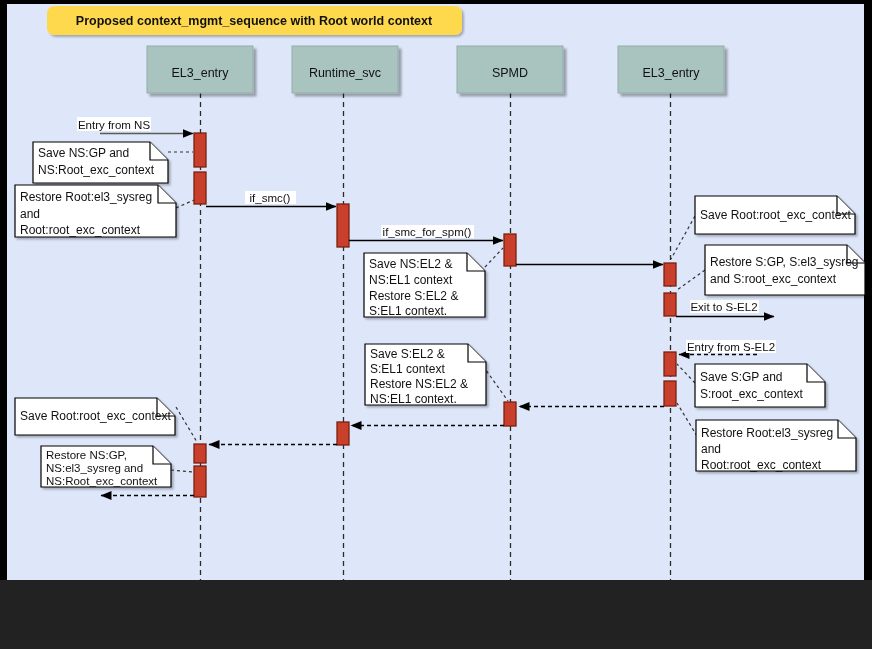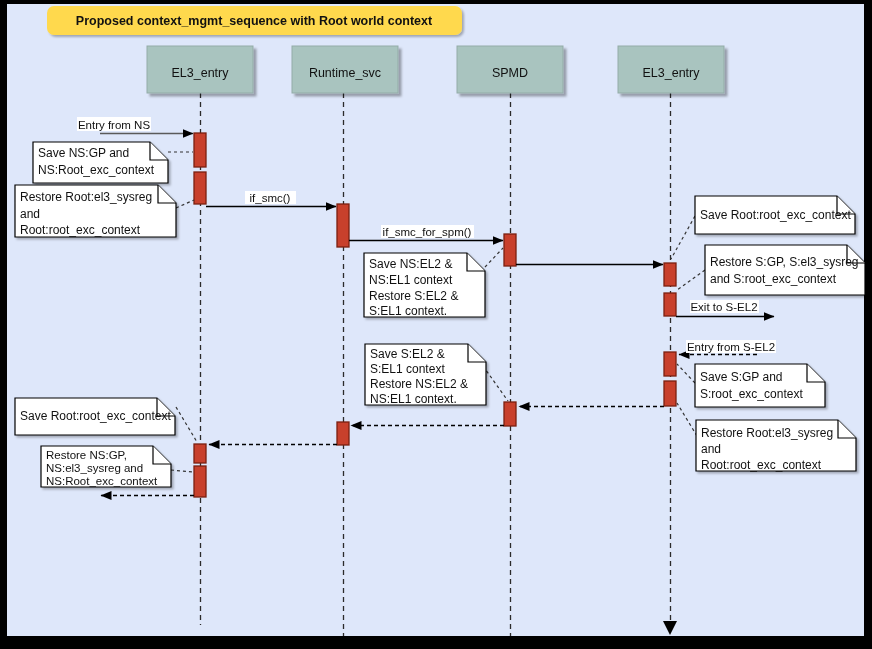--- a/index.html
+++ b/index.html
@@ -1,17 +1,17 @@
 <!DOCTYPE html>
 <html><head>
 <meta charset="utf-8">
 <style>
   html,body { margin:0; padding:0; background:#222; }
   .stage {
-    width:872px; height:649px; position:relative;
+    width:872px; height:580px; position:relative;
     background:#000000;
     font-family:"Liberation Sans", sans-serif;
   }
   svg { display:block; }
   text { font-family:"Liberation Sans", sans-serif; fill:#111; }
   .title-text { font-size:12.5px; font-weight:bold; text-anchor:middle; }
   .actor-text { font-size:12.5px; text-anchor:middle; }
   .msg-text   { font-size:11.5px; text-anchor:middle; }
   .note-text  { font-size:12px; }
   .note-text-sm { font-size:11.5px; }

